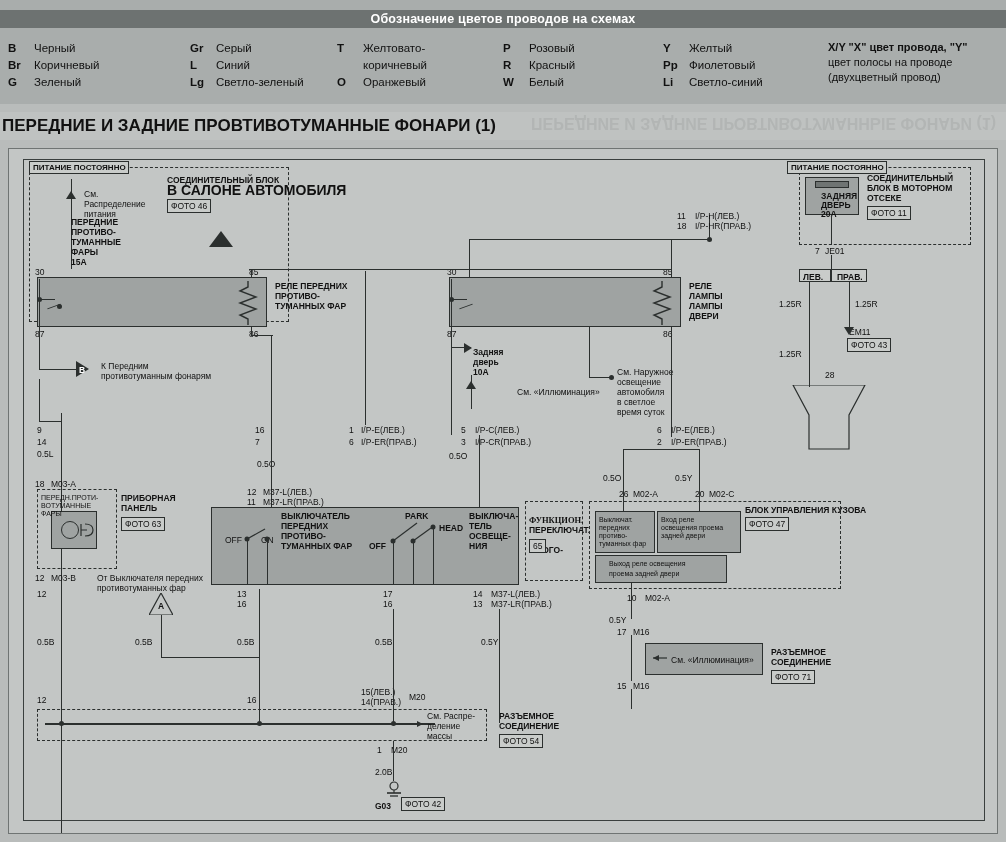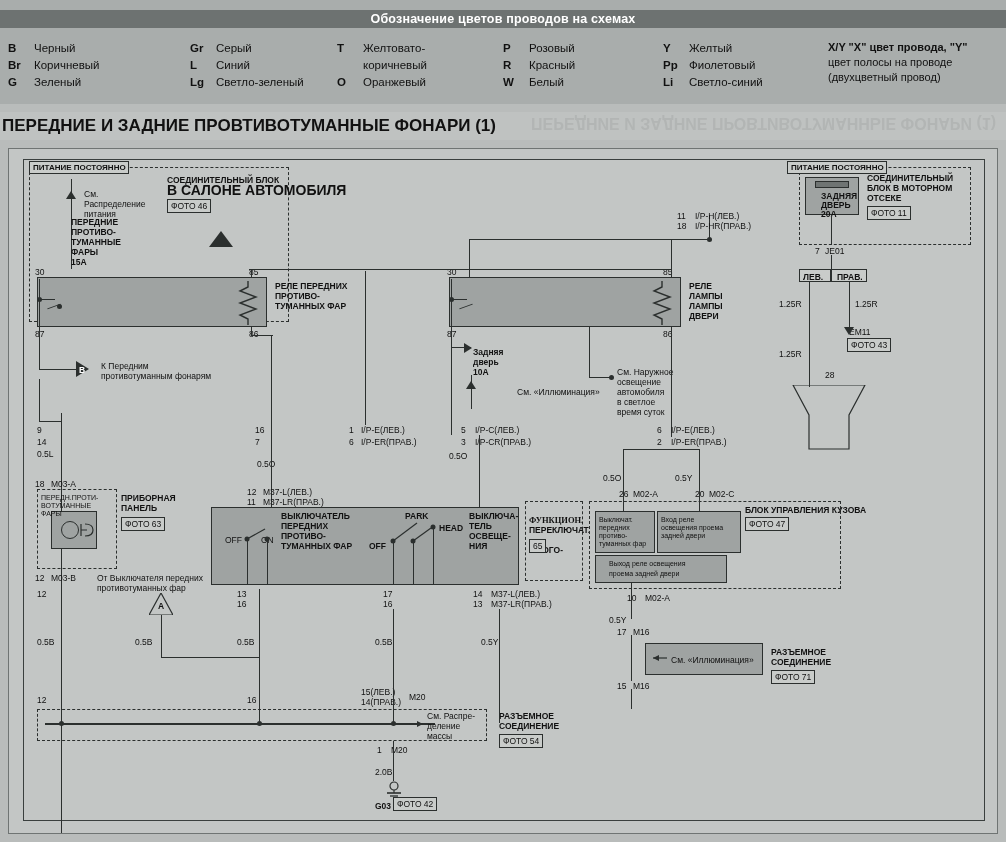--- a/index.html
+++ b/index.html
@@ -481,16 +481,16 @@
     <div class="num" style="left:382px;top:596px;">M20</div>
     <div class="wire v" style="left:384px;top:592px;height:40px;"></div>
     <div class="lbl" style="left:366px;top:618px;">2.0B</div>
     <svg style="position:absolute;left:374px;top:632px;" width="22" height="18">
       <circle cx="11" cy="5" r="4" fill="none" stroke="#2b2f2e" stroke-width="1.2"></circle>
       <line x1="11" y1="9" x2="11" y2="12" stroke="#2b2f2e" stroke-width="1.2"></line>
       <line x1="4" y1="12" x2="18" y2="12" stroke="#2b2f2e" stroke-width="1.6"></line>
       <line x1="7" y1="15" x2="15" y2="15" stroke="#2b2f2e" stroke-width="1.3"></line>
     </svg>
     <div class="lbl b" style="left:366px;top:652px;">G03</div>
-    <div class="photo" style="left:384px;top:648px;">ФОТО 42</div>
+    <div class="photo" style="left:392px;top:648px;">ФОТО 42</div>
 
   </div>
 </div>
 
 </body></html>

